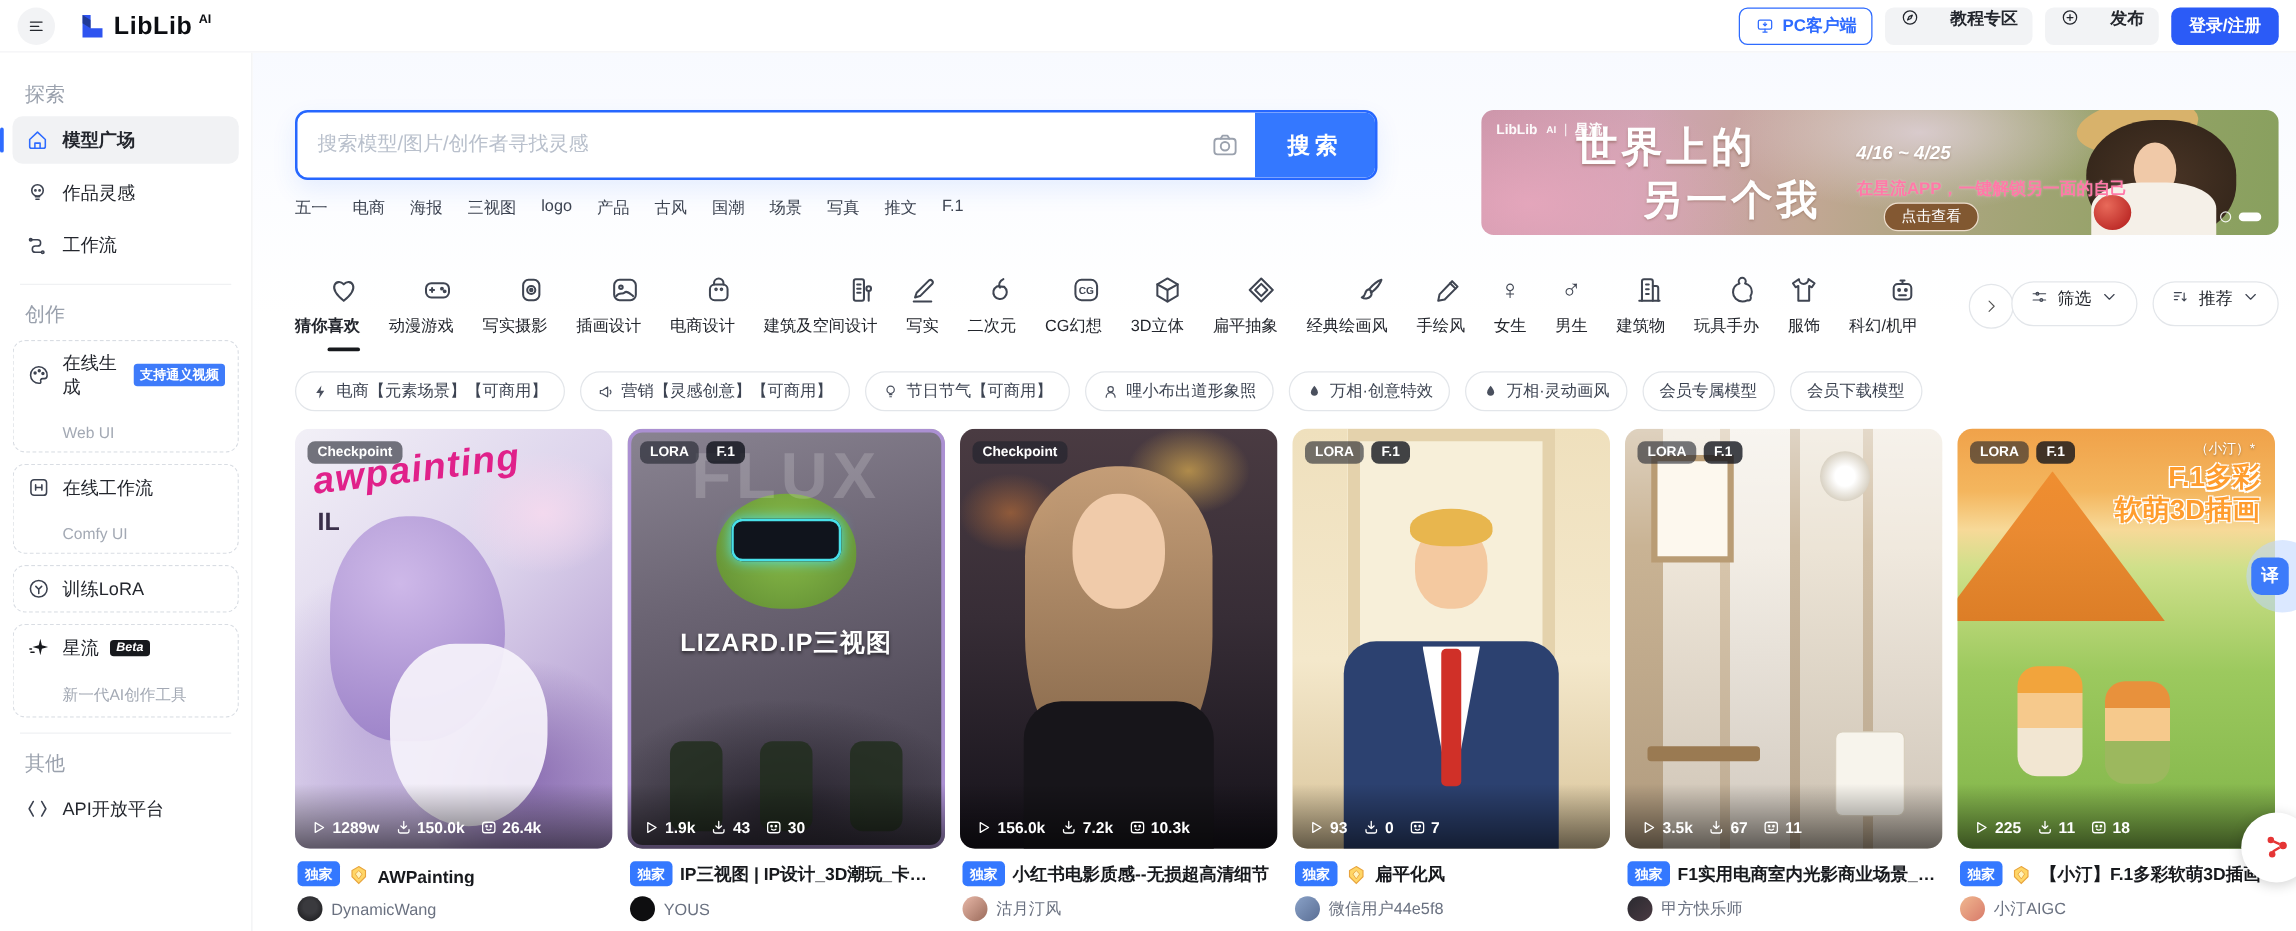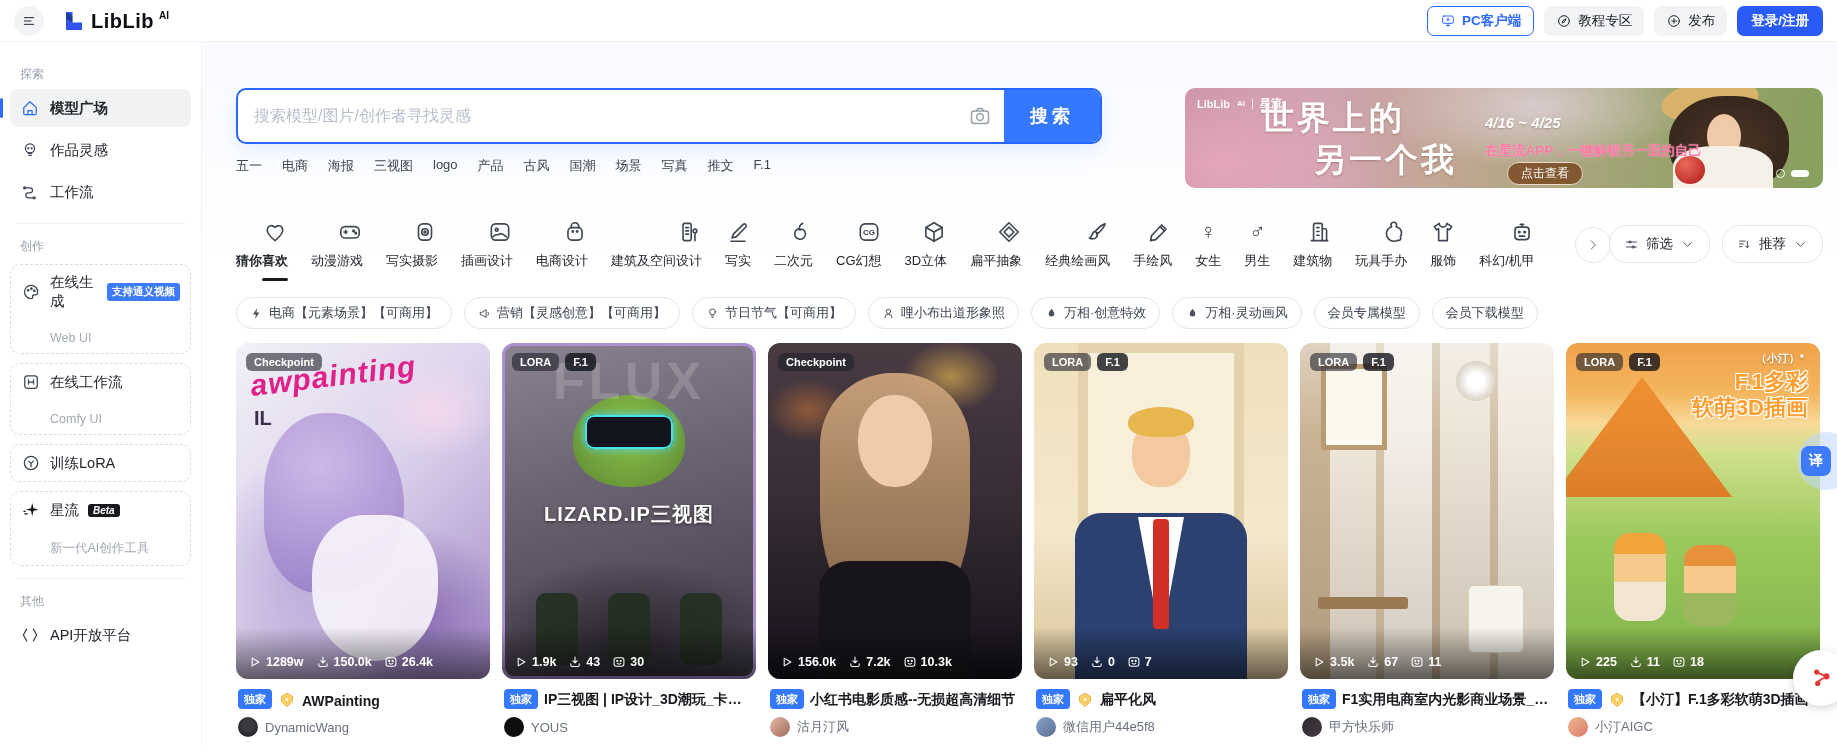--- a/index.html
+++ b/index.html
@@ -13,28 +13,28 @@
     padding:0 14px;background:#fff;border-bottom:1px solid #f3f4f6;z-index:6;box-sizing:border-box}
   .hamburger{width:30px;height:30px;border-radius:50%;background:#f2f3f5;border:none;display:flex;
     align-items:center;justify-content:center;color:#23262d;cursor:pointer}
   .logo{display:flex;align-items:flex-start;gap:5px;margin-left:8px;cursor:pointer}
   .logo-text{font-weight:800;font-size:20px;letter-spacing:.5px;color:#0c0e12;line-height:24px}
   .logo-sup{font-size:10px;font-weight:800;color:#0c0e12;margin-top:1px}
   .top-spacer{flex:1}
   .btn-outline{height:30px;padding:0 12px;border:1px solid #2e6bff;color:#2e6bff;background:#fff;border-radius:7px;
     font-size:13.5px;font-weight:600;display:flex;align-items:center;gap:6px;cursor:pointer}
   .btn-gray{height:30px;padding:0 12px;background:#f2f3f5;border:none;border-radius:7px;font-size:13.5px;
-    font-weight:400;color:#23262d;display:flex;align-items:center;gap:6px;cursor:pointer}
+    font-weight:700;color:#23262d;display:flex;align-items:flex-start;gap:24px;cursor:pointer}
   .btn-primary{height:30px;padding:0 14px;background:#2b5bf7;border:none;border-radius:7px;font-size:13.5px;
     font-weight:700;color:#fff;cursor:pointer}
 
   
   .sidebar{position:absolute;top:42px;left:0;width:202px;bottom:0;background:#fff;border-right:1px solid #f1f2f4;
     box-sizing:border-box;padding-top:10px;z-index:5}
-  .sec-label{color:#9aa1ad;font-size:12px;margin:14px 0 6px 20px}
+  .sec-label{color:#9aa1ad;font-size:16px;margin:14px 0 6px 20px}
   .side-item{position:relative;display:flex;align-items:center;gap:10px;height:38px;margin:4px 10px;padding:0 10px;
     border-radius:8px;font-size:14.5px;color:#23262d;cursor:pointer}
   .side-item.active{background:#f1f2f4;font-weight:700}
   .side-item.active .edge{position:absolute;left:-10px;top:9px;width:3px;height:20px;border-radius:2px;background:#2e6bff}
   .side-icon{width:20px;height:20px;color:#3c4250;flex:none}
   .side-item.active .side-icon{color:#2e6bff}
   .side-divider{height:1px;background:#f0f1f3;margin:12px 16px 2px}
   .side-box{border:1px dashed #d9dde3;border-radius:10px;margin:9px 10px;padding:8px 10px;cursor:pointer}
   .side-box .row1{display:flex;align-items:center;gap:9px;font-size:14.5px;color:#23262d}
   .side-box .sub{color:#a3a9b4;font-size:12.5px;margin:20px 0 0 29px}
@@ -83,22 +83,22 @@
   .cat-row{margin-top:44px;display:flex;align-items:flex-start;gap:23px;position:relative;padding-right:260px}
   .cat{display:flex;flex-direction:column;align-items:flex-end;gap:7px;font-size:13px;color:#23262d;white-space:nowrap;cursor:pointer}
   .cat svg,.cat .uni{width:26px;height:26px;color:#3f4552}
   .cat .uni{font-size:22px;line-height:26px;text-align:center}
   .cat .ul{height:3px;margin-top:1px;width:26px;border-radius:2px;background:transparent}
   .cat.active{font-weight:700}
   .cat.active .ul{background:#17191d}
   .cat-arrow{position:absolute;right:212px;top:8px;width:34px;height:34px;border:1px solid #e3e6ea;border-radius:50%;
     display:flex;align-items:center;justify-content:center;background:#fff;color:#555;cursor:pointer}
   .tools{position:absolute;right:0;top:6px;display:flex;gap:12px}
-  .tool-btn{height:36px;padding:18px 14px;border:1px solid #e3e6ea;border-radius:18px;background:#fff;display:flex;
-    align-items:center;gap:7px;font-size:13.5px;color:#23262d;cursor:pointer}
+  .tool-btn{height:36px;padding:4px 14px;border:1px solid #e3e6ea;border-radius:18px;background:#fff;display:flex;
+    align-items:flex-start;gap:7px;font-size:13.5px;color:#23262d;cursor:pointer}
   .tool-btn svg{width:15px;height:15px;color:#3f4552}
 
   
   .pills{margin-top:16px;display:flex;gap:12px}
   .pill{height:30px;display:flex;align-items:center;gap:6px;padding:0 13px;border:1px solid #e3e6ea;border-radius:16px;
     font-size:13px;color:#3d4452;background:#fff;cursor:pointer;white-space:nowrap}
   .pill svg{width:13px;height:13px;color:#4a505e}
 
   
   .cards{margin-top:14px;display:flex;gap:12px}
@@ -179,21 +179,21 @@
   .art-camp{background:
     linear-gradient(180deg,#f0a24a 0%,#f4b65e 15%,#f7d998 24%,#cfe08a 33%,#9cc95e 58%,#7fb348 100%)}
   .c-tent{left:-14px;top:34px;width:180px;height:120px;background:linear-gradient(180deg,#ef8c2e,#e07620);
     clip-path:polygon(50% 0,100% 100%,0 100%);opacity:.92}
   .c-kid1{left:48px;bottom:58px;width:52px;height:88px;border-radius:16px;
     background:linear-gradient(180deg,#f2a43c 24%,#f6c98c 24% 56%,#f2e6d2 56%)}
   .c-kid2{left:118px;bottom:52px;width:52px;height:82px;border-radius:16px;
     background:linear-gradient(180deg,#e8913c 26%,#f6c98c 26% 58%,#9cb85e 58%)}
   .ov-c6{top:26px;right:12px;text-align:right;color:#ff9d2e;font-weight:800;font-size:22px;line-height:26px;
     text-shadow:-1px -1px 0 #fff,1px -1px 0 #fff,-1px 1px 0 #fff,1px 1px 0 #fff}
-  .ov-c6note{top:8px;right:16px;color:#fff;font-size:11px;font-weight:700;text-shadow:0 1px 2px rgba(0,0,0,.35)}
+  .ov-c6note{top:8px;right:16px;color:#fff;font-size:11px;font-weight:400;text-shadow:0 1px 2px rgba(0,0,0,.35)}
 
   
   .fab-translate{position:absolute;right:-18px;top:432px;width:58px;height:58px;border-radius:50%;
     background:rgba(190,214,255,.55);display:flex;align-items:center;justify-content:center;z-index:9;cursor:pointer}
   .fab-translate .sq{width:30px;height:30px;background:#3d7bfa;border-radius:8px;color:#fff;font-size:14px;font-weight:700;
     display:flex;align-items:center;justify-content:center;margin-right:20px}
   .fab-share{position:absolute;right:-12px;top:650px;width:56px;height:56px;border-radius:50%;background:#fff;
     box-shadow:0 2px 10px rgba(0,0,0,.18);display:flex;align-items:center;justify-content:center;z-index:9;cursor:pointer}
 </style>
 </head>

